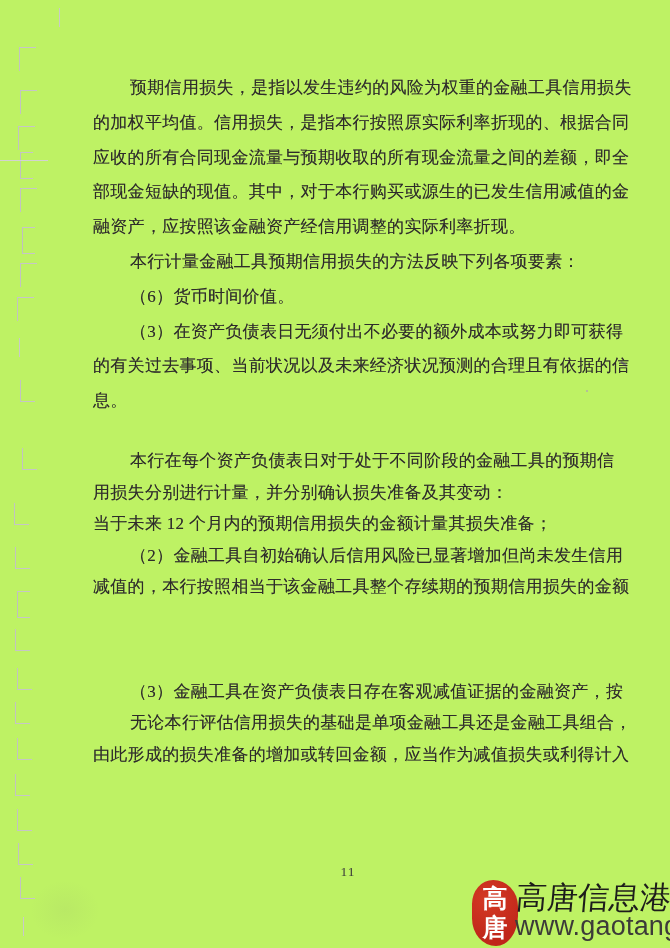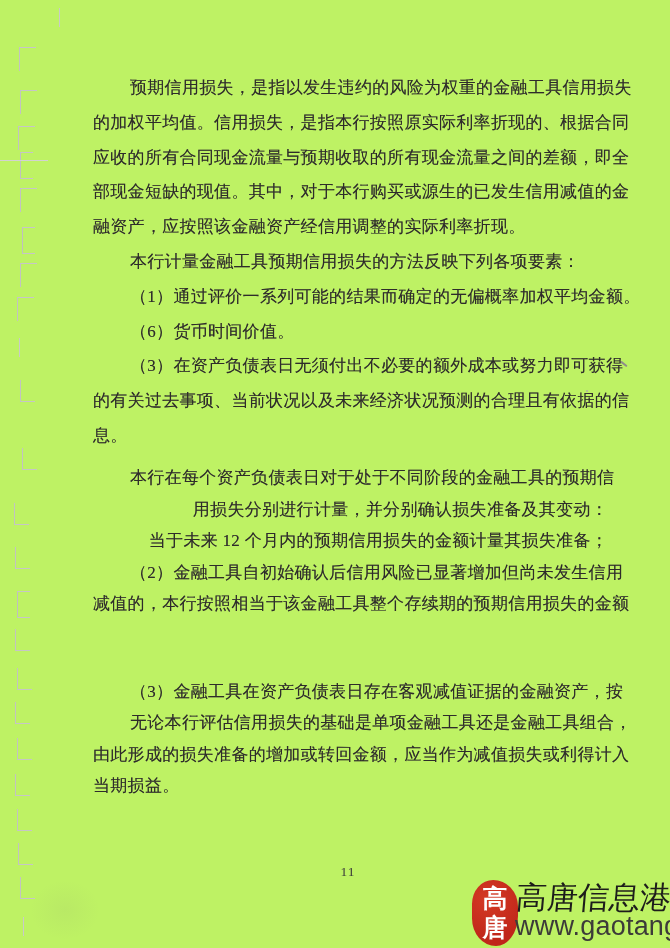--- a/index.html
+++ b/index.html
@@ -25,21 +25,21 @@
   .text-block {
     position: absolute;
     left: 93px;
     width: 515px;
     color: #2e2c2a;
     font-size: 17px;
     letter-spacing: 0.3px;
     text-shadow: 0 0 0.5px rgba(70,70,70,0.55);
   }
   .block-a { top: 71px;  line-height: 34.8px; }
-  .block-b { top: 462px; line-height: 31.6px; text-align: right; }
+  .block-b { top: 445px; line-height: 31.6px; }
   .block-c { top: 676px; line-height: 31.4px; }
   .line { white-space: nowrap; height: inherit; }
   .line.indent { padding-left: 37px; }
 
   
   .page-number {
     position: absolute;
     top: 864px; left: 93px; width: 510px;
     text-align: center;
     font-size: 13.5px;
@@ -131,38 +131,36 @@
   <div class="stray-tick"></div>
   <div class="stray-dot"></div>
 
   <div class="text-block block-a" id="block-a">
       <div class="line indent">预期信用损失，是指以发生违约的风险为权重的金融工具信用损失</div>
       <div class="line">的加权平均值。信用损失，是指本行按照原实际利率折现的、根据合同</div>
       <div class="line">应收的所有合同现金流量与预期收取的所有现金流量之间的差额，即全</div>
       <div class="line">部现金短缺的现值。其中，对于本行购买或源生的已发生信用减值的金</div>
       <div class="line">融资产，应按照该金融资产经信用调整的实际利率折现。</div>
       <div class="line indent">本行计量金融工具预期信用损失的方法反映下列各项要素：</div>
-      <div class="line indent">（1）通过评价一系列可能的结果而确定的无偏概率加权平均金额。</div>
       <div class="line indent">（6）货币时间价值。</div>
       <div class="line indent">（3）在资产负债表日无须付出不必要的额外成本或努力即可获得</div>
       <div class="line">的有关过去事项、当前状况以及未来经济状况预测的合理且有依据的信</div>
       <div class="line">息。</div>
     </div>
   <div class="text-block block-b" id="block-b">
       <div class="line indent">本行在每个资产负债表日对于处于不同阶段的金融工具的预期信</div>
       <div class="line">用损失分别进行计量，并分别确认损失准备及其变动：</div>
       <div class="line">当于未来 12 个月内的预期信用损失的金额计量其损失准备；</div>
       <div class="line indent">（2）金融工具自初始确认后信用风险已显著增加但尚未发生信用</div>
       <div class="line">减值的，本行按照相当于该金融工具整个存续期的预期信用损失的金额</div>
     </div>
   <div class="text-block block-c" id="block-c">
       <div class="line indent">（3）金融工具在资产负债表日存在客观减值证据的金融资产，按</div>
       <div class="line indent">无论本行评估信用损失的基础是单项金融工具还是金融工具组合，</div>
       <div class="line">由此形成的损失准备的增加或转回金额，应当作为减值损失或利得计入</div>
-      <div class="line">当期损益。</div>
     </div>
 
   <div class="page-number">11</div>
 
   <div class="watermark">
     <div class="seal">
       <div class="seal-char">高</div>
       <div class="seal-char">唐</div>
     </div>
     <div class="site-name">高唐信息港</div>

